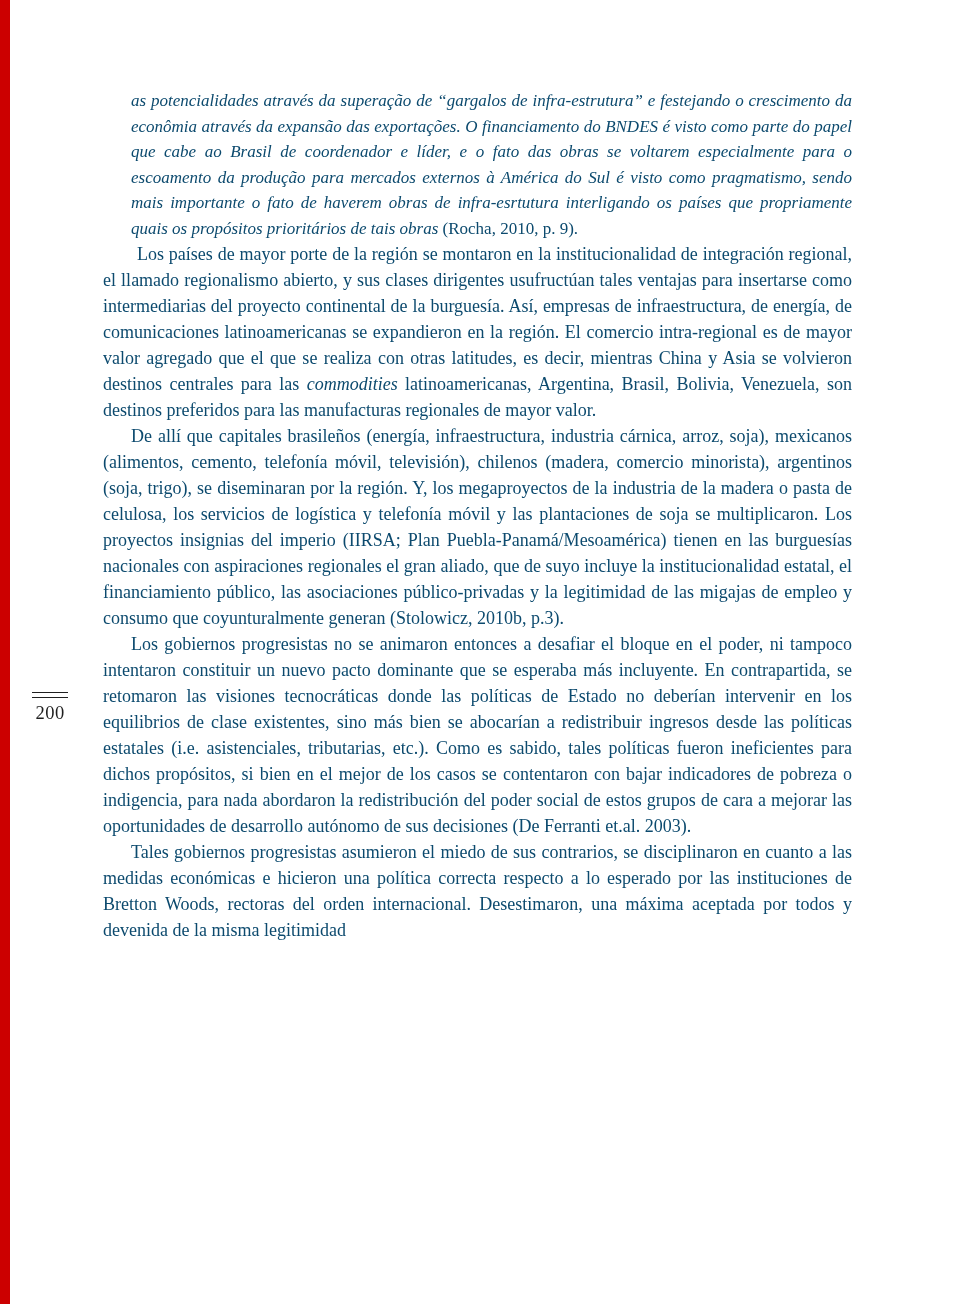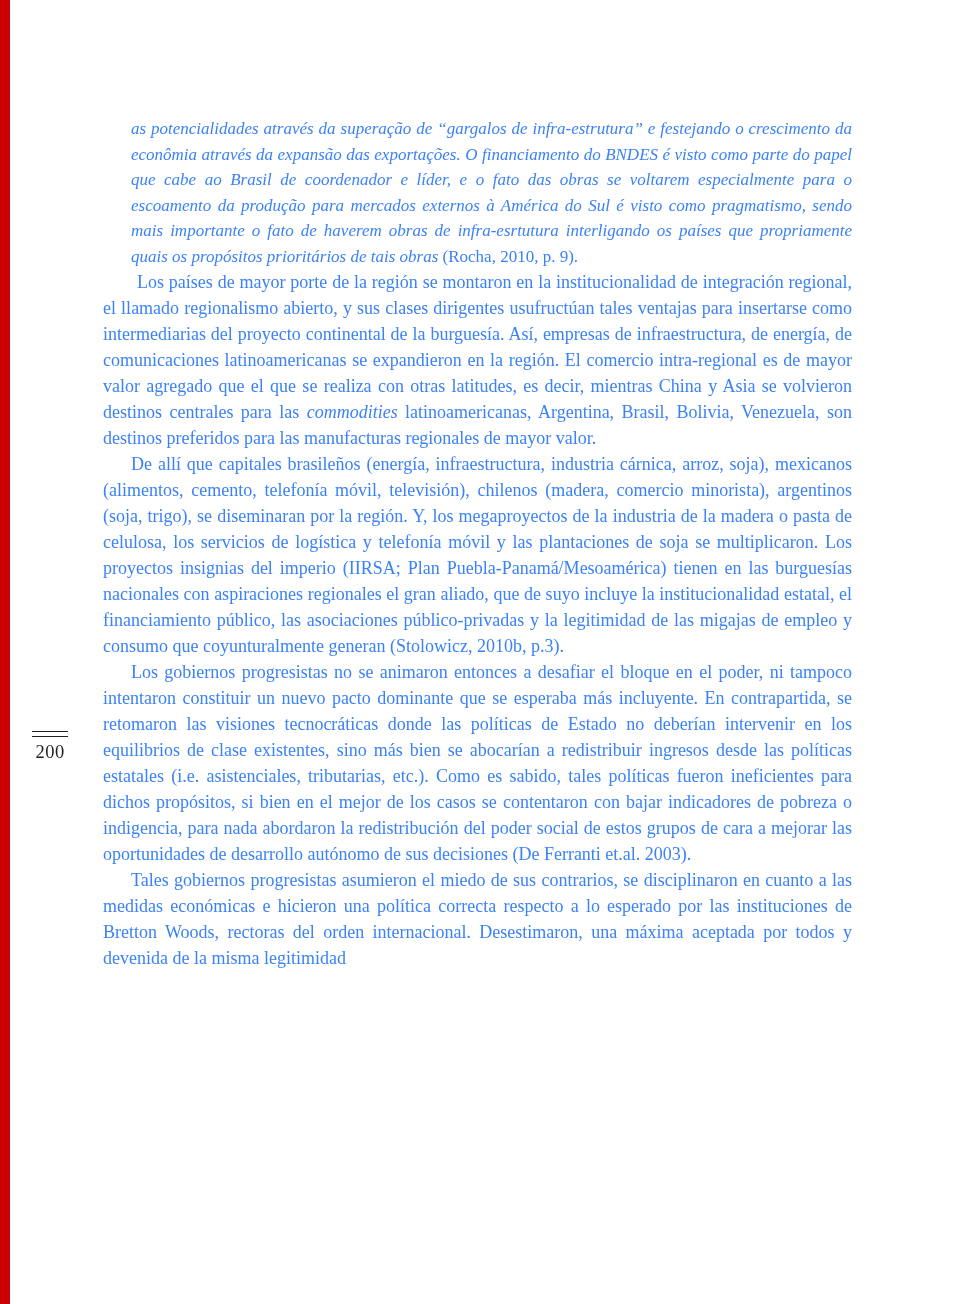--- a/index.html
+++ b/index.html
@@ -16,42 +16,41 @@
     position: absolute;
     left: 0;
     top: 0;
     width: 10px;
     height: 1304px;
     background: #cc0000;
   }
   .text-column {
     position: absolute;
     left: 103px;
-    top: 116px;
+    top: 88px;
     width: 749px;
     text-align: justify;
     font-size: 18px;
     line-height: 26px;
-    color: #3b82f6;
+    color: #0c4a6e;
   }
   .blockquote {
     margin-left: 28px;
     font-size: 17px;
     line-height: 25.5px;
   }
   .italic { font-style: italic; }
   .para { text-indent: 28px; }
   .para-first { text-indent: 34px; }
   .page-number-block {
     position: absolute;
     left: 32px;
     top: 692px;
     width: 36px;
     text-align: center;
-    margin-top: 39px;
   }
   .page-number-rule {
     height: 6px;
     border-top: 1.5px solid #1f1f1f;
     border-bottom: 1.5px solid #1f1f1f;
     margin-bottom: 5px;
   }
   .page-number {
     font-size: 18.5px;
     letter-spacing: 0.5px;

